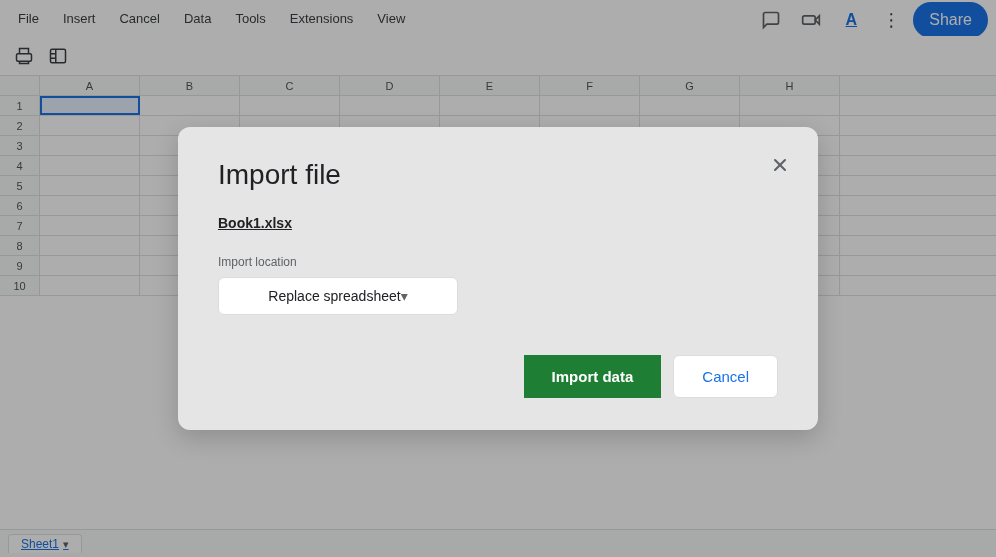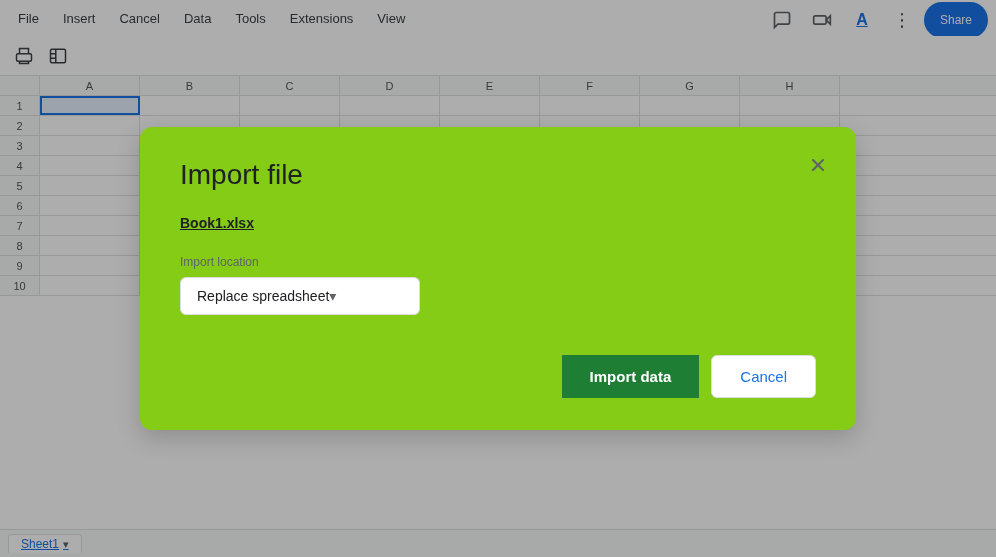--- a/index.html
+++ b/index.html
@@ -65,21 +65,21 @@
       color: #3c4043;
       font-size: 18px;
     }
 
     .share-btn {
       background: #1a73e8;
       color: white;
       border-radius: 20px;
       padding: 6px 16px;
       height: 36px;
-      font-size: 12px;
+      font-size: 16px;
       font-weight: 500;
       display: flex;
       align-items: center;
       cursor: pointer;
     }
 
     
     .toolbar {
       position: absolute;
       top: 36px; left: 0; right: 0;
@@ -202,23 +202,23 @@
       top: 0; left: 0; right: 0; bottom: 0;
       background: rgba(0,0,0,0.32);
       z-index: 10;
       display: flex;
       align-items: center;
       justify-content: center;
     }
 
     
     .modal {
-      background: #84cc16;
+      background: #e5e5e5;
       border-radius: 12px;
-      width: 716px;
+      width: 640px;
       padding: 32px 40px 32px 40px;
       position: relative;
       box-shadow: 0 8px 24px rgba(0,0,0,0.18);
     }
 
     .modal-title {
       font-size: 28px;
       font-weight: 400;
       color: #202124;
       margin-bottom: 24px;
@@ -258,21 +258,21 @@
     }
 
     .select-dropdown {
       border: 1px solid #dadce0;
       border-radius: 6px;
       padding: 10px 16px;
       font-size: 14px;
       color: #202124;
       display: flex;
       align-items: center;
-      justify-content: flex-start;
+      justify-content: center;
       width: 240px;
       cursor: pointer;
       background: #fff;
       margin-bottom: 40px;
     }
 
     .chevron-icon {
       font-size: 14px;
       color: #5f6368;
     }

